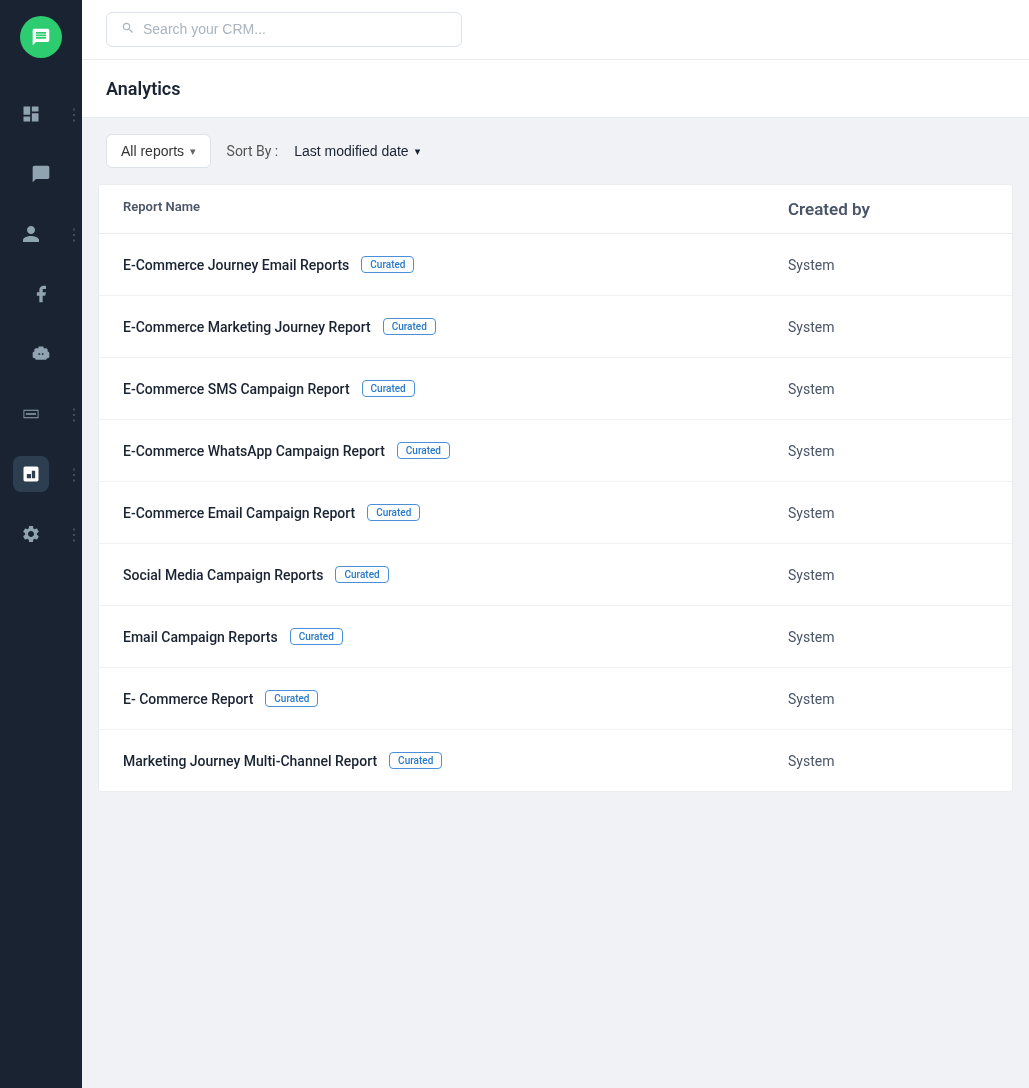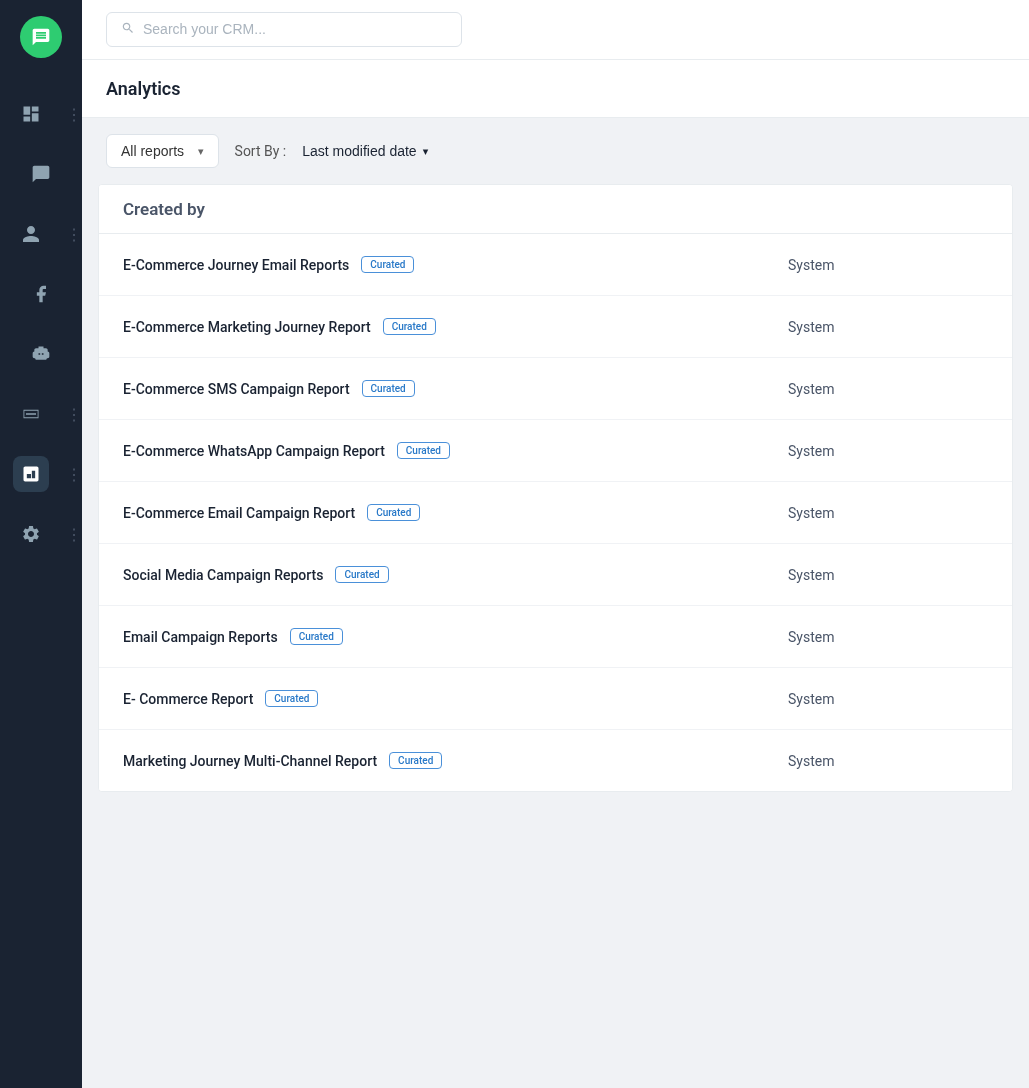--- a/index.html
+++ b/index.html
@@ -161,21 +161,21 @@
       background: #f0f2f5;
       padding: 16px 24px;
       display: flex;
       align-items: center;
       gap: 16px;
     }
 
     .filter-btn {
       display: flex;
       align-items: center;
-      gap: 14px;
+      gap: 6px;
       background: #ffffff;
       border: 1px solid #dde3e9;
       border-radius: 6px;
       padding: 8px 14px;
       font-size: 14px;
       color: #333;
       cursor: pointer;
       font-weight: 500;
     }
 
@@ -402,20 +402,21 @@
     </button>
     <span class="sort-label">Sort By :</span>
     <button class="sort-btn">
       <span>Last modified date</span>
       <span class="chevron">▾</span>
     </button>
   </div>
 
   <div class="table-container">
     <div class="table-header">
+      <div class="col-name">Report Name</div>
       <div class="col-created">Created by</div>
     </div>
 
     <div id="table-body">
 
     <div class="table-row">
       <div class="row-name">
         <span>E-Commerce Journey Email Reports</span>
         <span class="curated-badge">Curated</span>
       </div>

